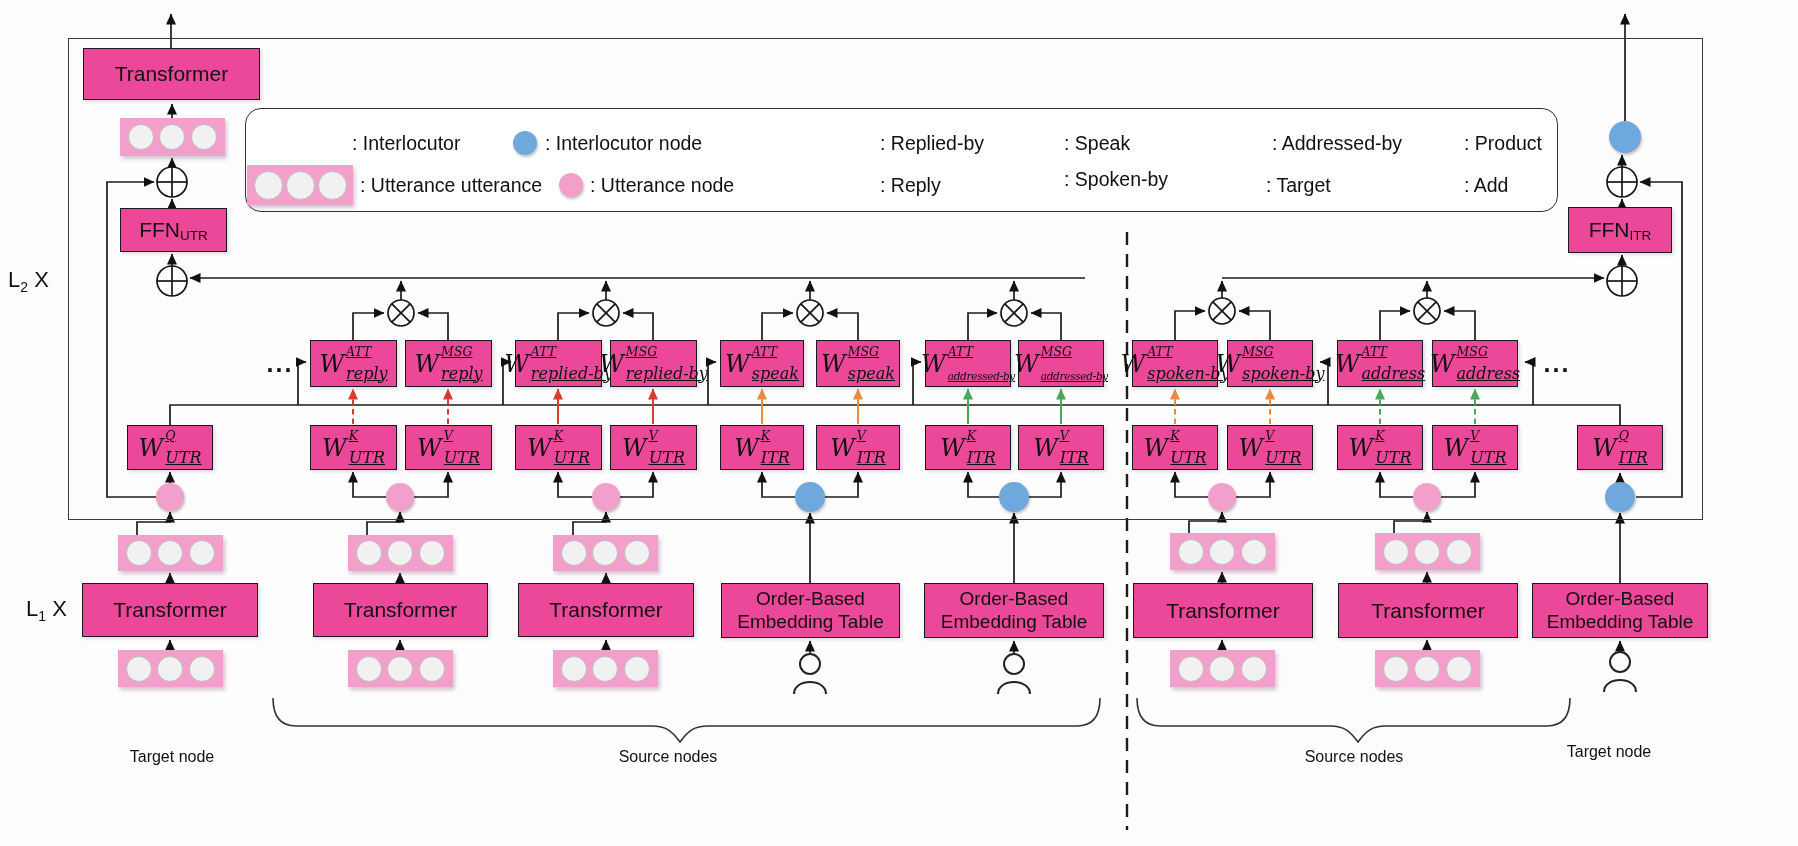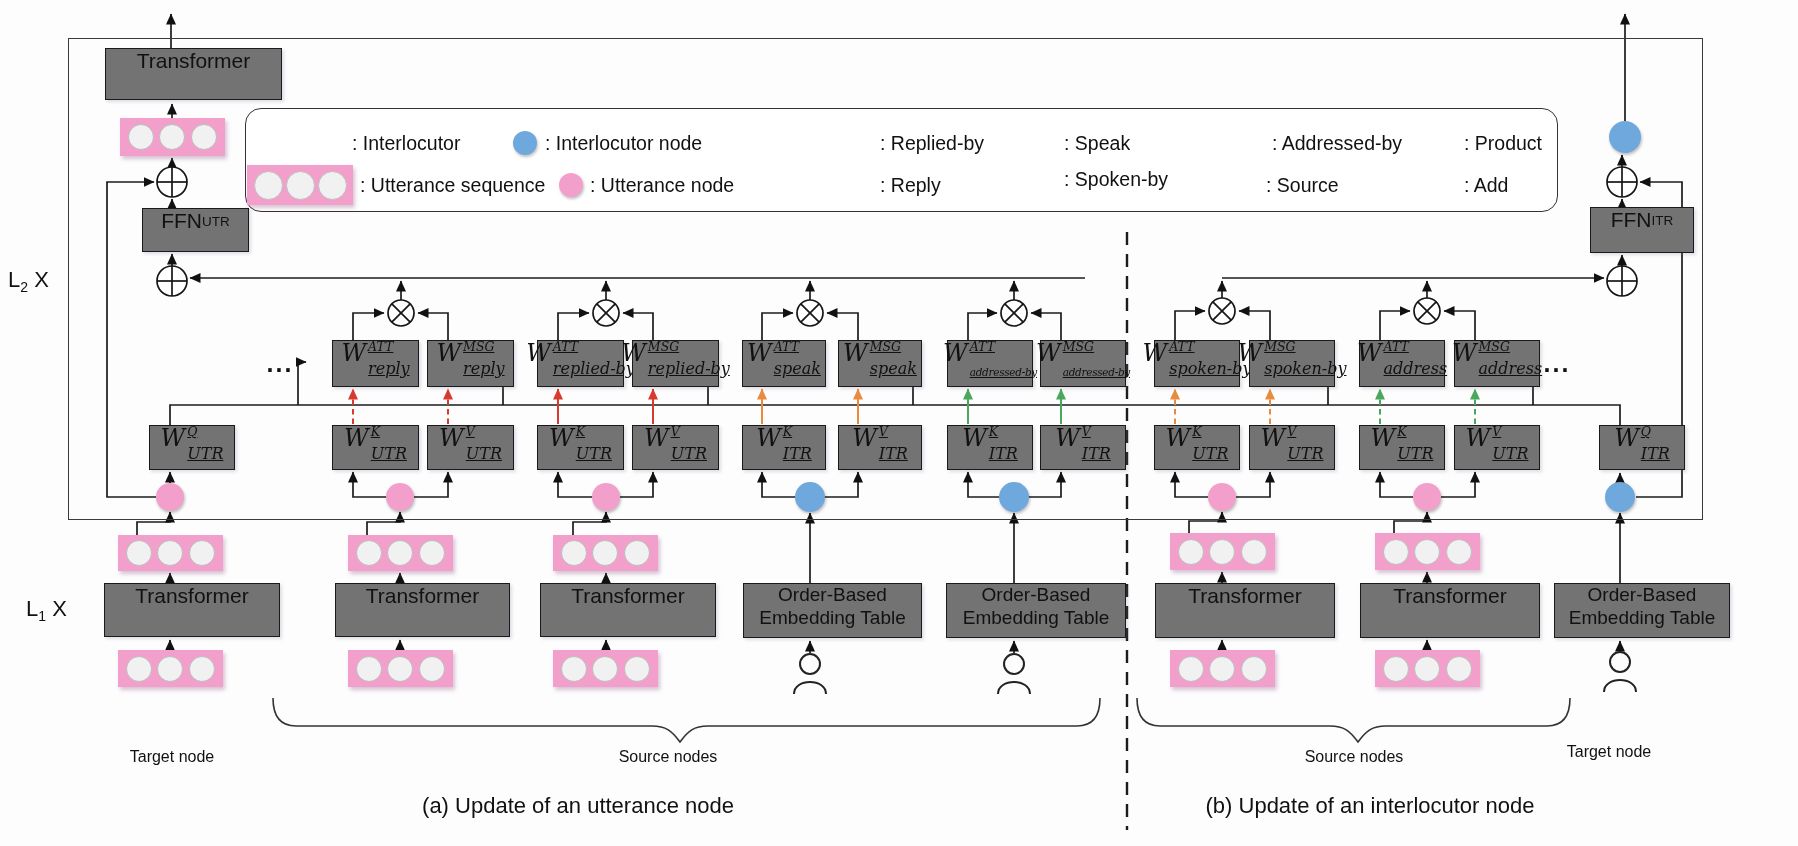--- a/index.html
+++ b/index.html
@@ -13,23 +13,23 @@
   .arrOS *{stroke:#e98b3f;stroke-width:2;fill:none;marker-end:url(#mo);}
   .arrOD *{stroke:#e98b3f;stroke-width:2;fill:none;marker-end:url(#mo);stroke-dasharray:5.5 4;}
   .arrGS *{stroke:#4aa85c;stroke-width:2;fill:none;marker-end:url(#mg);}
   .arrGD *{stroke:#4aa85c;stroke-width:2;fill:none;marker-end:url(#mg);stroke-dasharray:5.5 4;}
   .op{stroke:#161616;stroke-width:1.7;}
   .op circle{fill:#fff;}
   .brace{stroke:#333;stroke-width:1.6;fill:none;}
   .person{stroke:#222;stroke-width:2;fill:none;}
   .person circle{fill:#fdfdfe;}
 
-  .box{position:absolute;box-sizing:border-box;border:1.6px solid #1a1a1a;background:#737373;
-       display:flex;justify-content:center;
-       box-shadow:2px 2px 3px rgba(110,110,140,.22);margin-left:22px;}
+  .box{position:absolute;box-sizing:border-box;border:1.6px solid #1a1a1a;background:#ec4899;
+       display:flex;align-items:center;justify-content:center;
+       box-shadow:2px 2px 3px rgba(110,110,140,.22);}
   .tbox{font-size:21px;}
   .obet{font-size:19px;line-height:1.2;text-align:center;}
   .ffnbox{font-size:21px;}
   .ffns{font-size:13.5px;position:relative;top:5px;}
   .wbox{font-family:"DejaVu Serif",serif;font-style:italic;}
   .wb{font-size:24px;line-height:1;}
   .wss{display:flex;flex-direction:column;justify-content:space-between;height:36px;margin-left:2px;text-decoration:underline;}
   .wsup{font-size:12.5px;line-height:1;}
   .wsub{font-size:16px;line-height:1;white-space:nowrap;}
   .tight .wsub{font-size:10.5px;letter-spacing:-.3px;}
@@ -302,25 +302,25 @@
       <i class="dot"></i>
     </div>
 <div class="node blue" style="left:513px;top:131px;width:24px;height:24px"></div>
 <div class="node pink" style="left:559px;top:173px;width:24px;height:24px"></div>
 <div class="lbl ltext" style="left:352px;top:143px">: Interlocutor</div>
 <div class="lbl ltext" style="left:545px;top:143px">: Interlocutor node</div>
 <div class="lbl ltext" style="left:880px;top:143px">: Replied-by</div>
 <div class="lbl ltext" style="left:1064px;top:143px">: Speak</div>
 <div class="lbl ltext" style="left:1272px;top:143px">: Addressed-by</div>
 <div class="lbl ltext" style="left:1464px;top:143px">: Product</div>
-<div class="lbl ltext" style="left:360px;top:185px">: Utterance sequence</div>
+<div class="lbl ltext" style="left:360px;top:185px">: Utterance utterance</div>
 <div class="lbl ltext" style="left:590px;top:185px">: Utterance node</div>
 <div class="lbl ltext" style="left:880px;top:185px">: Reply</div>
 <div class="lbl ltext" style="left:1064px;top:179px">: Spoken-by</div>
-<div class="lbl ltext" style="left:1266px;top:185px">: Source</div>
+<div class="lbl ltext" style="left:1266px;top:185px">: Target</div>
 <div class="lbl ltext" style="left:1464px;top:185px">: Add</div>
 
 <div class="lbl mult" style="left:8px;top:281px;transform:translateY(-50%)"><span>L</span><sub>2</sub>&nbsp;<span>X</span></div>
 <div class="lbl mult" style="left:26px;top:610px;transform:translateY(-50%)"><span>L</span><sub>1</sub>&nbsp;<span>X</span></div>
 
 <div class="box tbox" style="left:83px;top:48px;width:177px;height:52px">
       <span>Transformer</span>
     </div>
 <div class="seq" style="left:120px;top:118px;width:105px;height:38px">
       <i class="dot"></i>
@@ -627,16 +627,14 @@
       </div>
     </div>
 
 <div class="lbl dots" style="left:280px;top:366px">...</div>
 <div class="lbl dots" style="left:1557px;top:366px">...</div>
 
 <div class="lbl blabel" style="left:172px;top:757px">Target node</div>
 <div class="lbl blabel" style="left:668px;top:757px">Source nodes</div>
 <div class="lbl blabel" style="left:1354px;top:757px">Source nodes</div>
 <div class="lbl blabel" style="left:1609px;top:752px">Target node</div>
-<div class="lbl cap" style="left:578px;top:806px">(a) Update of an utterance node</div>
-<div class="lbl cap" style="left:1370px;top:806px">(b) Update of an interlocutor node</div>
 
 </div>
 
 </body></html>

